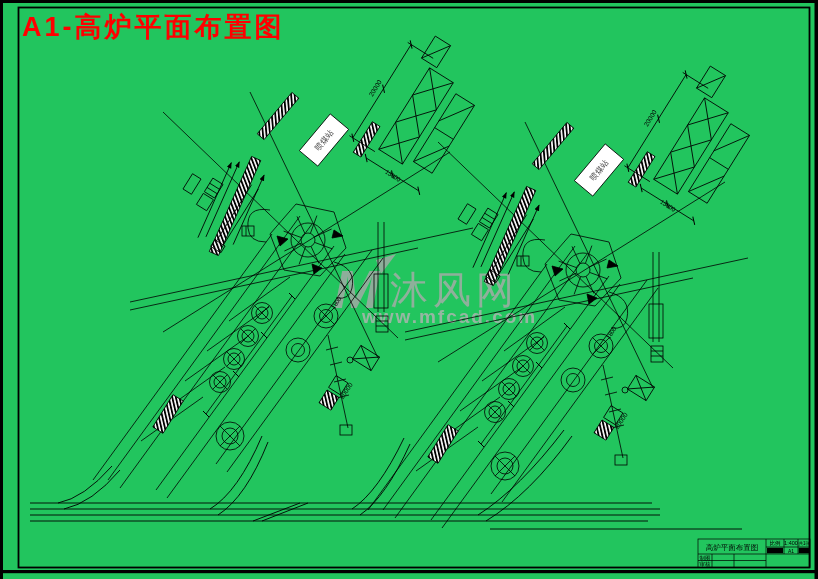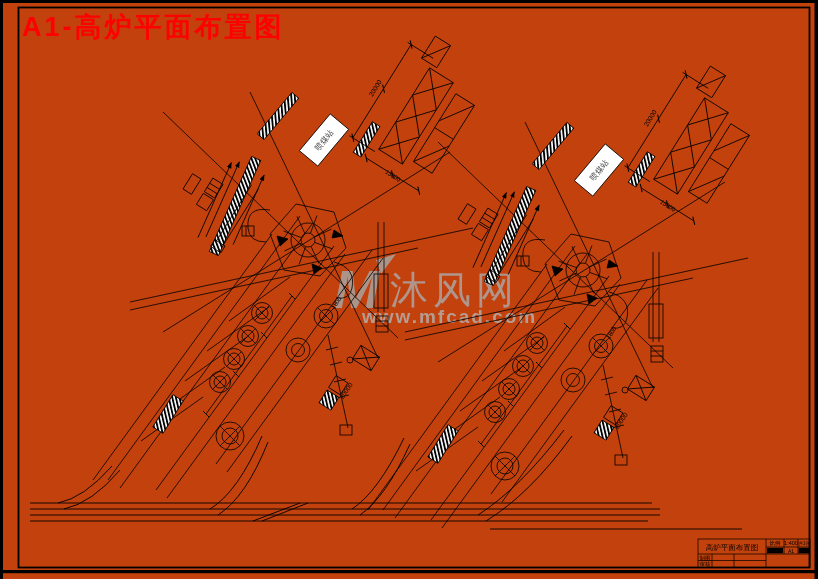--- a/index.html
+++ b/index.html
@@ -1,16 +1,16 @@
 <!DOCTYPE html>
 <html><head>
 <meta charset="utf-8">
 <style>
   html,body{margin:0;padding:0;background:#ffffff;}
-  .stage{position:relative;width:818px;height:579px;background:#c2410c;overflow:hidden;}
+  .stage{position:relative;width:818px;height:579px;background:#22c55e;overflow:hidden;}
   svg{font-family:"Liberation Sans","DejaVu Sans",sans-serif;display:block;}
   text{stroke:none;}
 </style>
 </head>
 <body>
 
 <div class="stage">
 <svg width="818" height="579" viewBox="0 0 818 579" xmlns="http://www.w3.org/2000/svg" xmlns:xlink="http://www.w3.org/1999/xlink">
 
   <defs>

